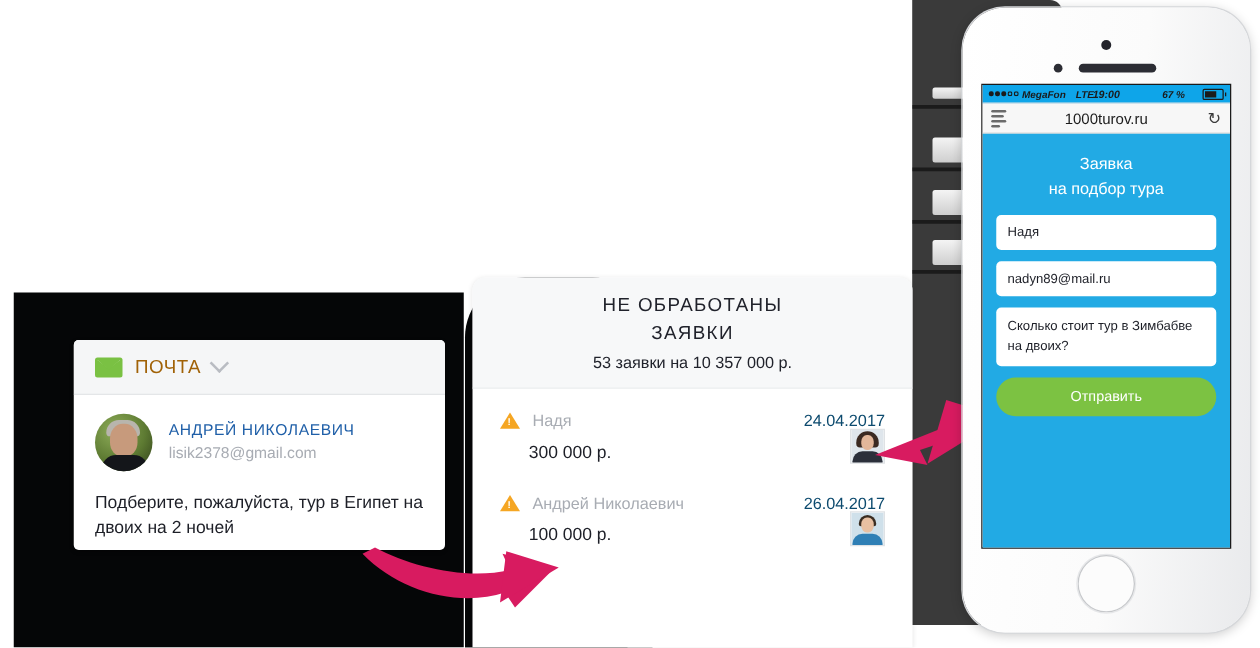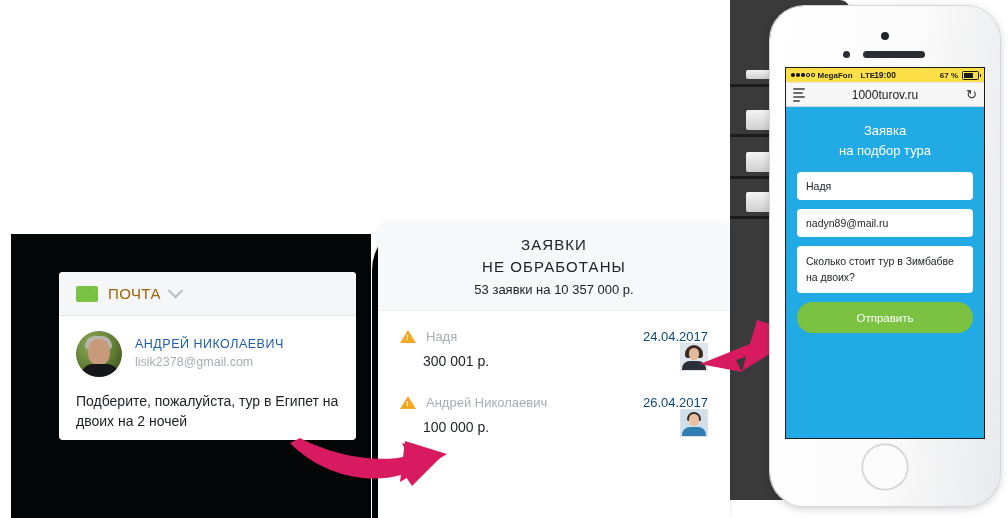--- a/index.html
+++ b/index.html
@@ -144,30 +144,30 @@
   .phone-screen{
     position:absolute;left:16px;top:62px;width:198px;height:370px;background:#ffffff;overflow:hidden;
     box-shadow:0 0 0 1px #1b1b1b;
   }
   .phone-home{
     position:absolute;left:50%;bottom:16px;margin-left:-23px;width:46px;height:46px;border-radius:50%;
     background:#fcfcfc;box-shadow:0 0 0 1px #c6c8cb inset, 0 0 0 1px #e6e7e9;
   }
 
   .ios-status{
-    height:15px;background:#fde047;display:flex;align-items:center;font-size:8px;color:#1b1b1b;
-    padding:0 5px;box-sizing:border-box;border-bottom:1px solid #e6e6e6;
+    height:15px;background:#0ea5e9;display:flex;align-items:center;font-size:8px;color:#1b1b1b;
+    padding:0 5px;box-sizing:border-box;border-bottom:1px solid #e6e6e6;font-style:italic;
   }
   .sig{display:flex;align-items:center;gap:1.5px;}
   .sig i{width:3.5px;height:3.5px;border-radius:50%;background:#1b1b1b;display:block;}
   .sig i.off{background:transparent;box-shadow:0 0 0 1px #1b1b1b inset;}
   .carrier{margin-left:3px;font-weight:bold;font-size:8px;}
   .lte{margin-left:8px;font-size:8px;font-weight:bold;}
   .ios-time{position:absolute;left:0;right:0;text-align:center;font-size:8.5px;font-weight:bold;}
-  .batt-wrap{margin-left:auto;display:flex;align-items:center;gap:4px;z-index:2;}
+  .batt-wrap{margin-left:auto;display:flex;align-items:center;gap:14px;z-index:2;}
   .batt-pct{font-size:8px;font-weight:bold;}
   .batt{width:15px;height:7px;border:1px solid #1b1b1b;border-radius:1.5px;position:relative;}
   .batt:after{content:"";position:absolute;right:-3px;top:2px;width:1.5px;height:3px;background:#1b1b1b;}
   .batt span{position:absolute;left:1px;top:1px;bottom:1px;width:9px;background:#1b1b1b;}
 
   .ios-urlbar{
     height:24px;background:#f7f7f7;border-bottom:1px solid #d8d8d8;position:relative;
     display:flex;align-items:center;padding:0 7px;box-sizing:border-box;
   }
   .hamb{width:12px;display:flex;flex-direction:column;gap:2px;}
@@ -260,33 +260,33 @@
           <div class="mail-name">АНДРЕЙ НИКОЛАЕВИЧ</div>
           <div class="mail-email">lisik2378@gmail.com</div>
         </div>
       </div>
       <div class="mail-text">Подберите, пожалуйста, тур в Египет на двоих на 2 ночей</div>
     </div>
   </div>
 
   <div class="req-panel">
     <div class="req-head">
+      <div class="req-title">НЕ ОБРАБОТАНЫ</div>
       <div class="req-title">ЗАЯВКИ</div>
-      <div class="req-title">НЕ ОБРАБОТАНЫ</div>
       <div class="req-sub">53 заявки на 10 357 000 р.</div>
     </div>
     <div class="req-list">
 
       <div class="req-row">
         <div class="req-toprow">
           <span class="warn-ico"></span>
           <span class="req-person">Надя</span>
           <span class="req-date">24.04.2017</span>
         </div>
-        <div class="req-price">300 001 р.</div>
+        <div class="req-price">300 000 р.</div>
         <div class="req-thumb">
           <div class="th-f">
             <span class="h"></span>
             <span class="fa"></span>
             <span class="b"></span>
           </div>
         </div>
       </div>
 
       <div class="req-row">

